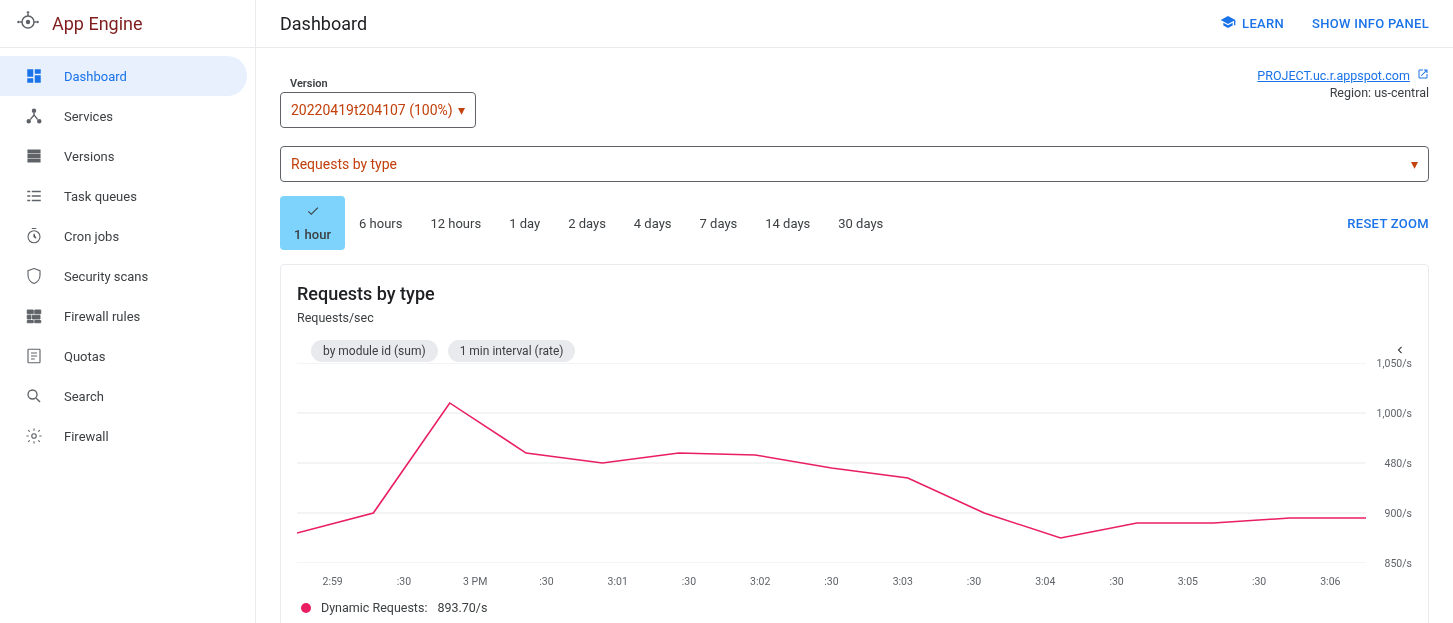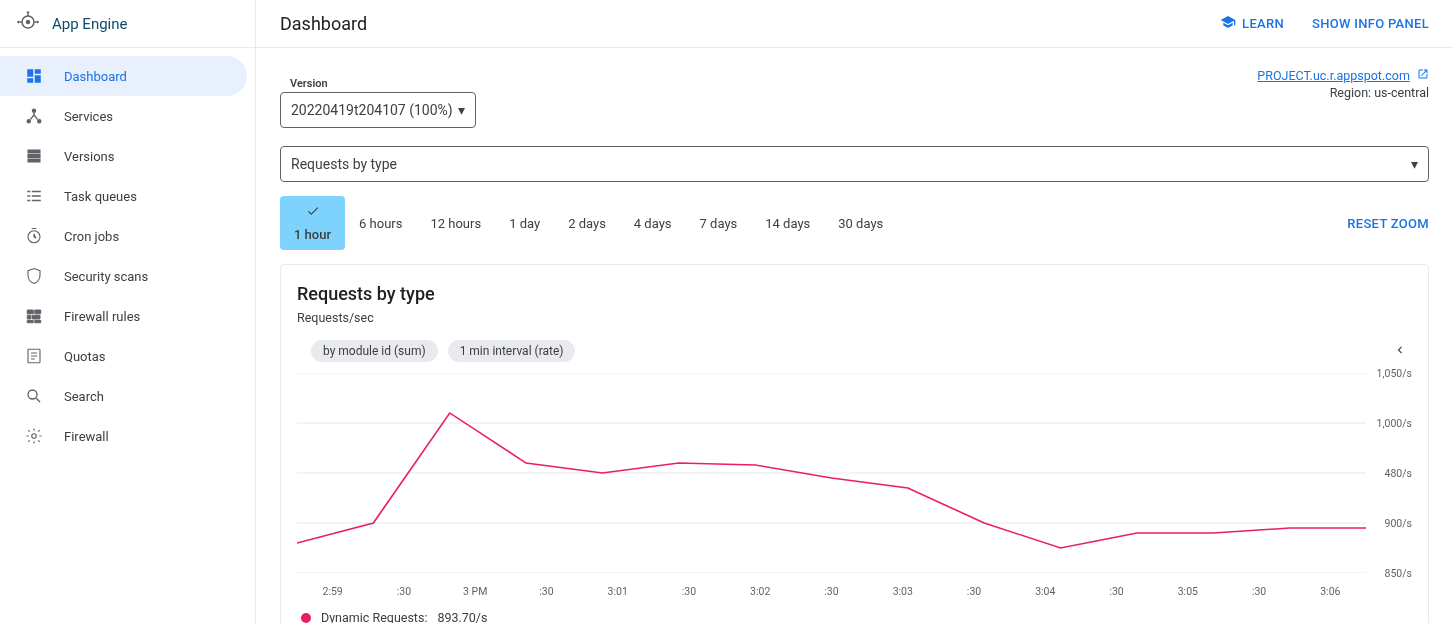--- a/index.html
+++ b/index.html
@@ -26,22 +26,22 @@
   }
   .sidebar-header {
     display: flex;
     align-items: center;
     height: 48px;
     padding: 0 16px;
     border-bottom: 1px solid #e8eaed;
     gap: 12px;
   }
   .sidebar-header .title {
-    font-size: 15px;
-    color: #0c4a6e;
+    font-size: 18px;
+    color: #7f1d1d;
   }
   .nav {
     list-style: none;
     padding-top: 8px;
   }
   .nav-item {
     display: flex;
     align-items: center;
     height: 40px;
     padding: 0 24px;
@@ -124,21 +124,21 @@
     border: 1px solid #5f6368;
     border-radius: 4px;
     height: 36px;
     min-width: 196px;
     display: flex;
     align-items: center;
     justify-content: space-between;
     padding: 0 10px;
     font-size: 14px;
     cursor: pointer;
-    color: #404040;
+    color: #c2410c;
     background: #fff;
   }
   .project-info {
     text-align: right;
     font-size: 12.5px;
   }
   .project-info a {
     color: #1a73e8;
     text-decoration: underline;
     cursor: pointer;
@@ -199,21 +199,20 @@
     margin-bottom: 6px;
   }
   .chart-sub {
     font-size: 12.5px;
     color: #3c4043;
     margin-bottom: 14px;
   }
   .pill-row {
     display: flex;
     gap: 10px;
-    margin-bottom: 10px;
     margin-left: 14px;
     align-items: center;
     justify-content: space-between;
   }
   .pills { display: flex; gap: 10px; }
   .pill {
     background: #e8eaed;
     border-radius: 12px;
     padding: 4px 12px;
     font-size: 12px;

